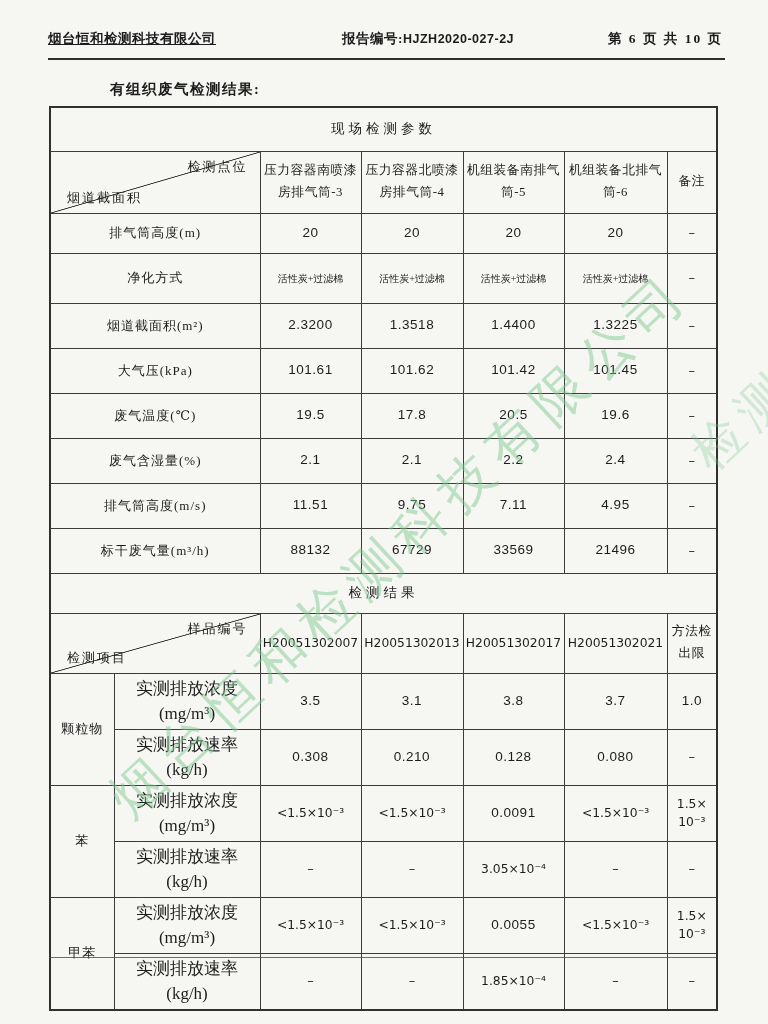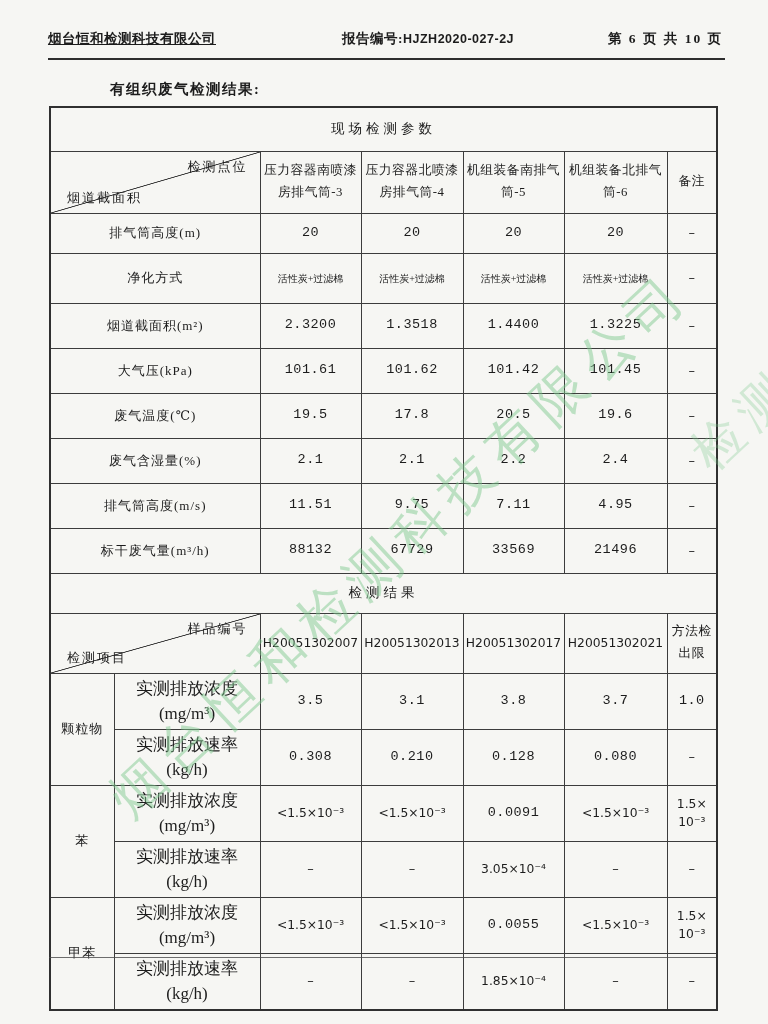--- a/index.html
+++ b/index.html
@@ -40,21 +40,21 @@
     text-align:center; vertical-align:middle;
     font-size:13px; line-height:1.5;
     padding:2px 2px;
     overflow:hidden;
   }
   td.section-band { font-size:13.5px; letter-spacing:4px; }
   td.col-head { font-size:12.8px; line-height:1.7; letter-spacing:0.5px; }
   td.row-label { font-size:13px; letter-spacing:1px; }
   td.group-label { font-size:13px; letter-spacing:1px; }
   td.param-label { font-size:17px; text-align:center; padding:2px 1px; }
-  .num { font-family:Liberation Mono, monospace; font-size:13.5px; letter-spacing:0.5px; }
+  .num { font-family:Liberation Sans, sans-serif; font-size:13.5px; letter-spacing:0.5px; }
   .num-sm { font-family:"DejaVu Sans",sans-serif; font-size:12.3px; letter-spacing:0; }
   .dash { font-family:"DejaVu Sans",sans-serif; font-size:13px; }
   .purif { font-size:10px; letter-spacing:0; }
   
   td.diag { position:relative; padding:0;text-decoration:underline; }
   td.diag::before {
     content:""; position:absolute; inset:0;
     background:linear-gradient(to bottom right,
       transparent calc(50% - 0.8px), #3c3c3c calc(50% - 0.2px),
       #3c3c3c calc(50% + 0.2px), transparent calc(50% + 0.8px));

